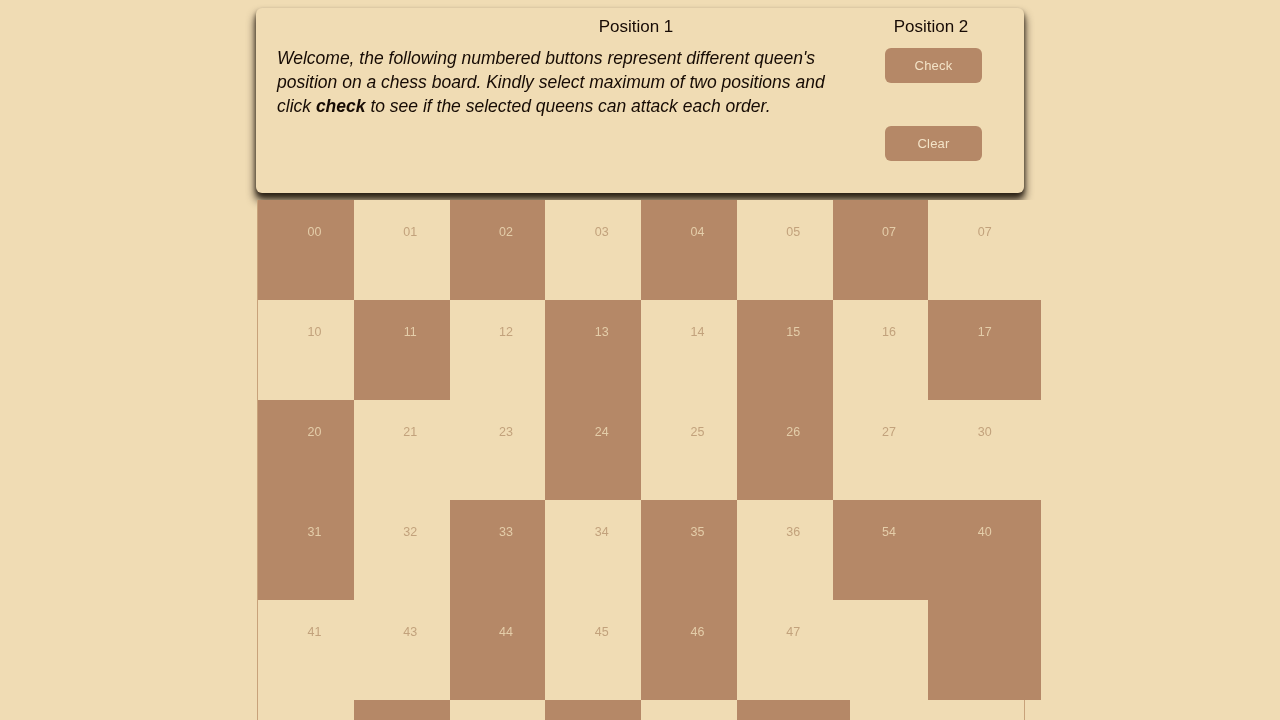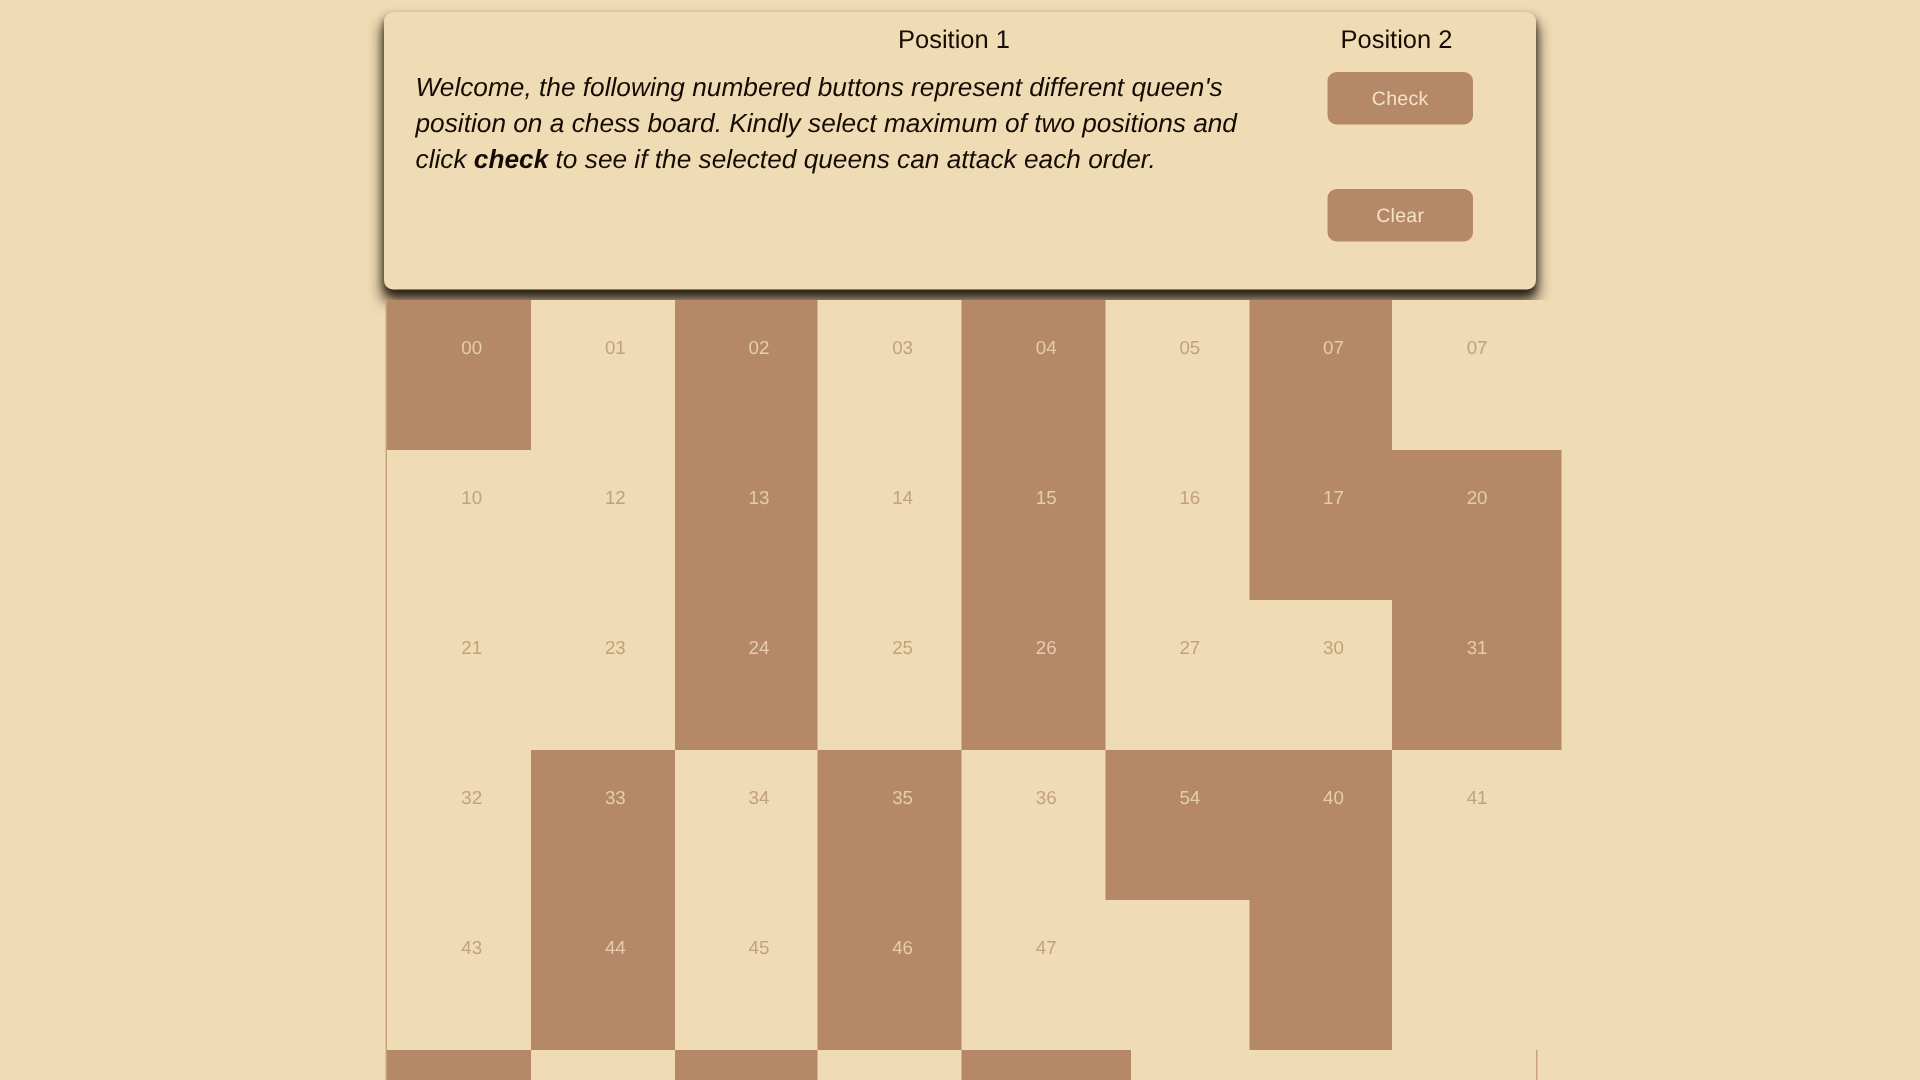--- a/index.html
+++ b/index.html
@@ -190,20 +190,23 @@
       </button>
       <button class="cell dark">
         <span class="lbl">07</span>
       </button>
       <button class="cell light">
         <span class="lbl">07</span>
       </button>
       <button class="cell light">
         <span class="lbl">10</span>
       </button>
+      <button class="cell dark">
+        <span class="lbl">11</span>
+      </button>
       <button class="cell light">
         <span class="lbl">12</span>
       </button>
       <button class="cell dark">
         <span class="lbl">13</span>
       </button>
       <button class="cell light">
         <span class="lbl">14</span>
       </button>
       <button class="cell dark">

